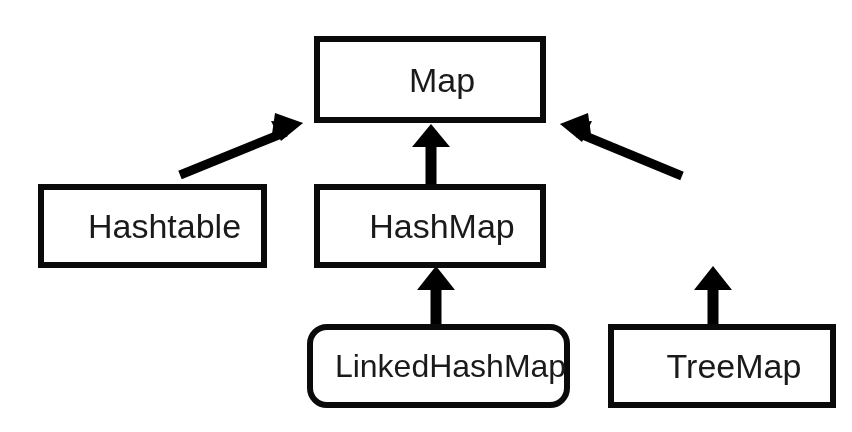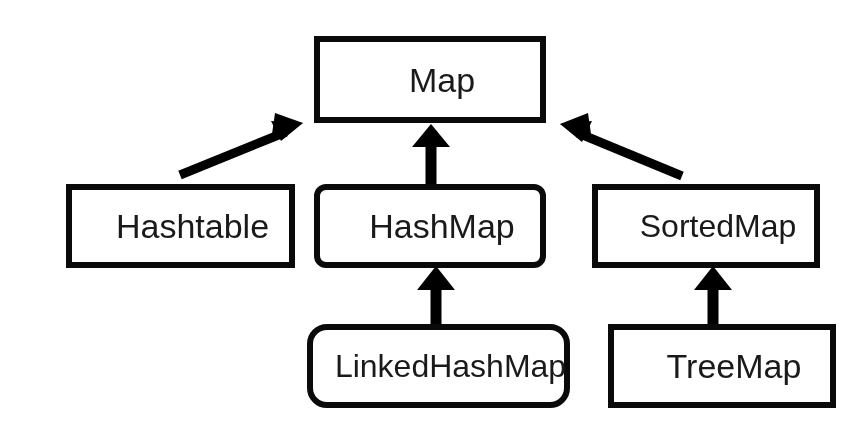--- a/index.html
+++ b/index.html
@@ -81,31 +81,28 @@
     <g>
       <line x1="713" y1="324" x2="713" y2="285" stroke="#000000" stroke-width="11" stroke-linecap="butt"></line>
       <polygon points="713,266 694,290 732,290" fill="#000000"></polygon>
     </g>
   </svg>
 
   <div class="node-box" style="left:314px; top:36px; width:232px; height:87px;">
     <span class="node-label">Map</span>
   </div>
 
-  <div class="node-box" style="left:38px; top:184px; width:229px; height:84px;margin-left:28px;">
+  <div class="node-box" style="left:38px; top:184px; width:229px; height:84px;">
     <span class="node-label">Hashtable</span>
   </div>
 
-  <div class="node-box" style="left:314px; top:184px; width:232px; height:84px;border-radius:12px;">
+  <div class="node-box" style="left:314px; top:184px; width:232px; height:84px;">
     <span class="node-label">HashMap</span>
   </div>
 
-  <div class="node-box" style="left:592px; top:184px; width:228px; height:84px;">
-    <span class="node-label small">SortedMap</span>
-  </div>
 
   <div class="node-box" style="left:307px; top:324px; width:263px; height:84px;border-radius:20px;">
     <span class="node-label small">LinkedHashMap</span>
   </div>
 
   <div class="node-box" style="left:608px; top:324px; width:228px; height:84px;">
     <span class="node-label">TreeMap</span>
   </div>
 
 </div>

